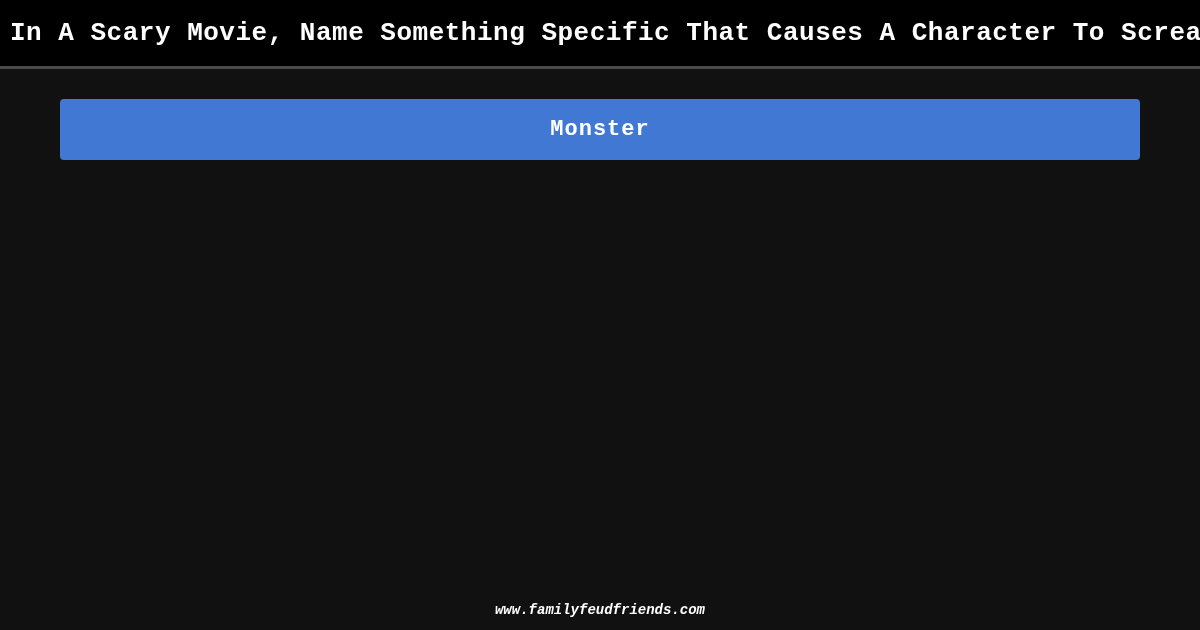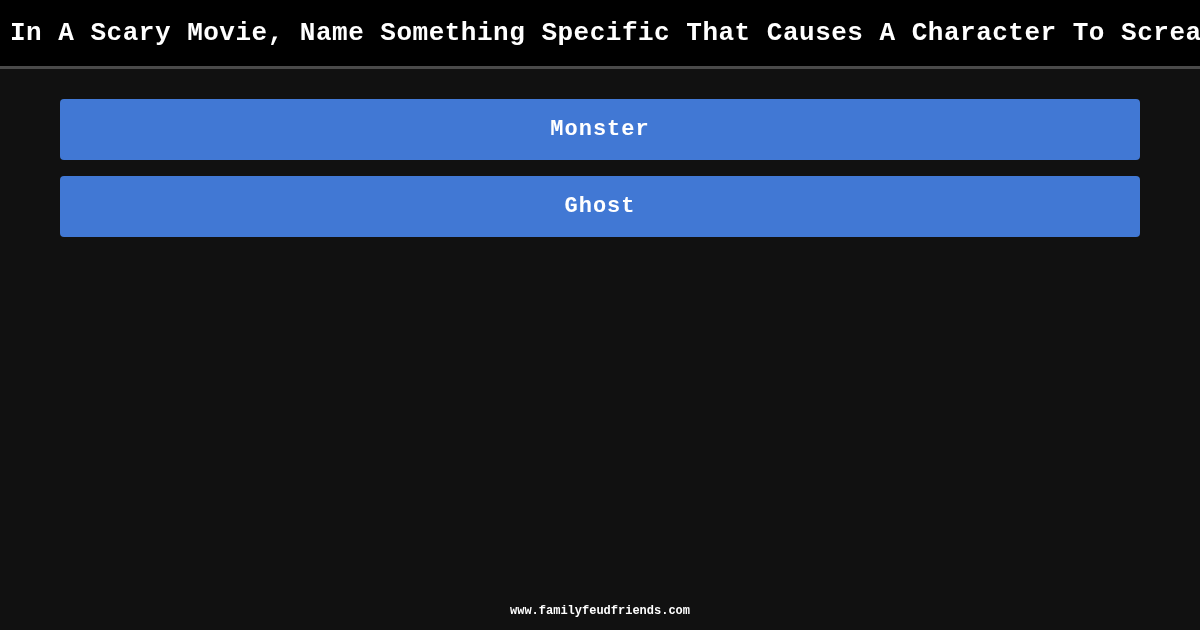--- a/index.html
+++ b/index.html
@@ -37,21 +37,20 @@
     }
 
     .main-content {
       flex: 1;
       background-color: #111111;
       display: flex;
       flex-direction: column;
       align-items: center;
       justify-content: flex-start;
       padding: 30px 60px 20px 60px;
-      gap: 16px;
     }
 
     .answer-button {
       width: 100%;
       max-width: 1080px;
       background-color: #4178d4;
       border: none;
       border-radius: 4px;
       padding: 18px 20px;
       cursor: pointer;
@@ -71,37 +70,35 @@
     .footer {
       background-color: #111111;
       padding: 12px;
       display: flex;
       align-items: center;
       justify-content: center;
     }
 
     .footer-text {
       color: #ffffff;
-      font-size: 12px;
+      font-size: 14px;
       font-family: 'Courier New', Courier, monospace;
       font-weight: bold;
+      font-style: italic;
     }
   </style>
 </head>
 <body>
 
 <div class="header">
   <span class="question-text">In A Scary Movie, Name Something Specific That Causes A Character To Scream</span>
 </div>
 
 <div class="main-content">
 
 <button class="answer-button">
       <span class="answer-label">Monster</span>
     </button>
-    <button class="answer-button">
-      <span class="answer-label">Ghost</span>
-    </button>
   </div>
 
 <div class="footer">
   <span class="footer-text">www.familyfeudfriends.com</span>
 </div>
 
 </body></html>

